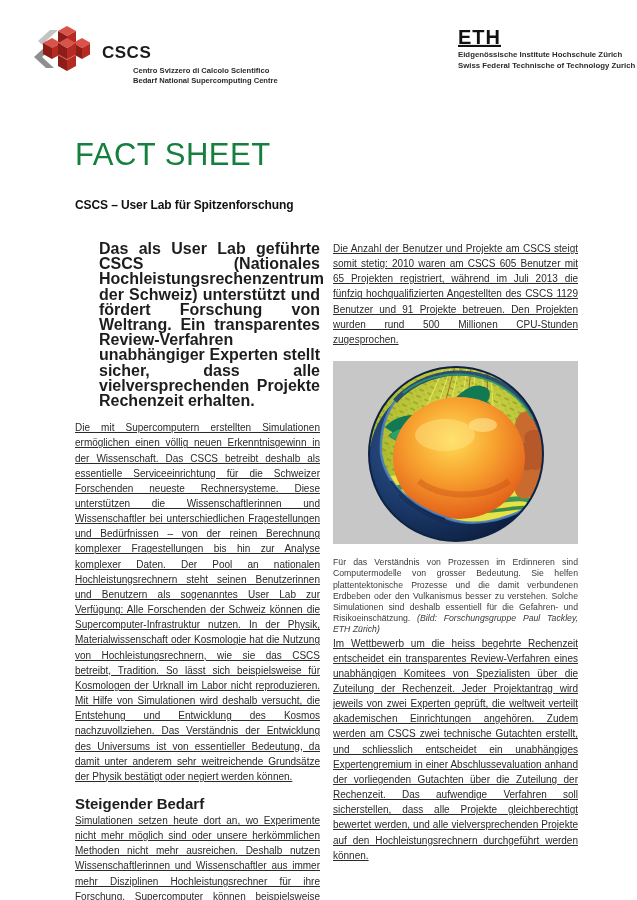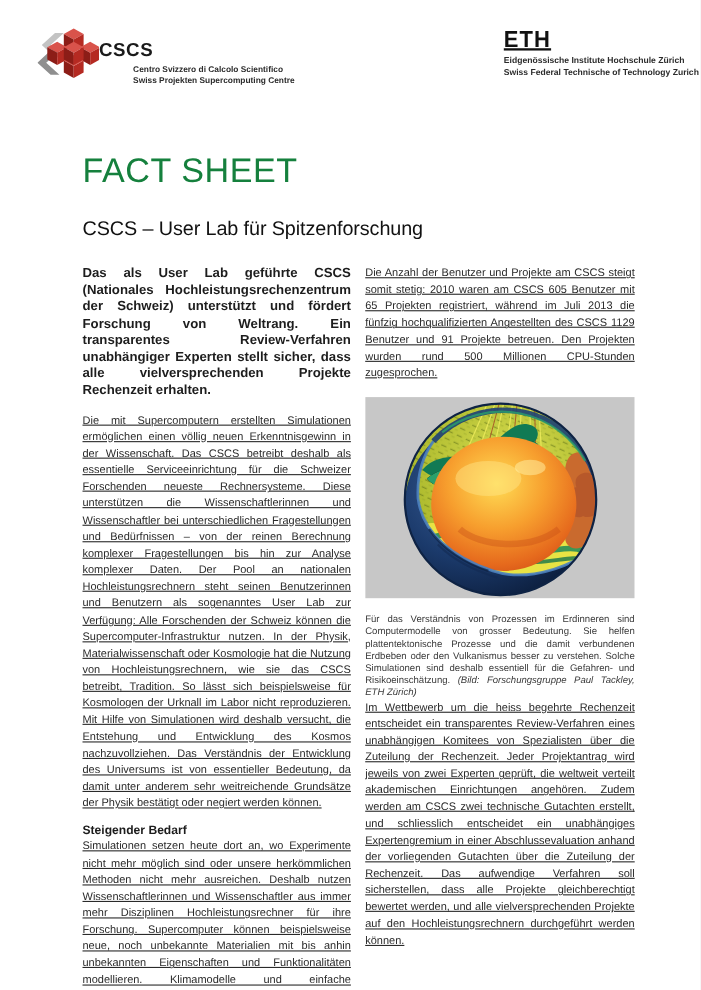--- a/index.html
+++ b/index.html
@@ -3,53 +3,53 @@
 <meta charset="utf-8">
 <style>
   * { margin:0; padding:0; box-sizing:border-box; }
   body { background:#e9e9e9; font-family:"Liberation Sans", sans-serif; }
   .page {
     position:relative; width:637px; height:900px; margin:0 auto;
     background:#ffffff; color:#262626; overflow:hidden;
   }
 
   
-  .cscs-logo { position:absolute; left:34px; top:24px; display:flex; align-items:center; }
+  .cscs-logo { position:absolute; left:34px; top:24px; display:flex; align-items:flex-end; gap:12px; }
   .cscs-text { padding-top:4px; }
   .cscs-name { font-size:17px; font-weight:bold; letter-spacing:.5px; color:#1a1a1a; line-height:1.1; margin-bottom:3px; }
   .cscs-sub { font-size:7.6px; font-weight:bold; color:#2b2b2b; line-height:1.32;margin-left:31px; }
 
   .eth-logo { position:absolute; left:458px; top:26px; }
   .eth-name { font-size:20px; font-weight:900; color:#111; letter-spacing:1px; line-height:1; margin-bottom:4px; transform:scaleY(1.05); transform-origin:left top;text-decoration:underline; }
   .eth-sub { font-size:7.8px; font-weight:bold; color:#2b2b2b; line-height:1.35; }
 
   
   .kicker {
     position:absolute; left:75px; top:137px;
     font-size:31px; color:#15803d; letter-spacing:.5px; font-weight:400;
   }
   .doc-title {
     position:absolute; left:75px; top:198px;
-    font-size:18px; font-weight:normal; color:#111; letter-spacing:-.1px;
+    font-size:12px; font-weight:bold; color:#111; letter-spacing:-.1px;
   }
 
   
   .columns { position:absolute; left:75px; top:241px; width:502px; display:flex; gap:13px; }
   .col { width:245px; }
 
   .intro {
-    font-size:12px; font-weight:bold; line-height:15.2px;
-    text-align:justify; color:#1d1d1d; margin-bottom:12px; hyphens:auto;
+    font-size:16px; font-weight:bold; line-height:15.2px;
+    text-align:justify; color:#1d1d1d; margin-bottom:12px; hyphens:auto;margin-left:24px;
   }
   .body-p {
     font-size:10px; line-height:15.15px; text-align:justify;
     color:#2a2a2a; hyphens:auto;text-decoration:underline;
   }
   .sub-heading {
-    font-size:11px; font-weight:bold; color:#1d1d1d;
+    font-size:15px; font-weight:bold; color:#1d1d1d;
     margin:11px 0 1px 0;
   }
   .sub-heading.tight { font-size:9.8px; letter-spacing:-.25px; white-space:nowrap; }
 
   
   .figure-block { margin-top:14px; }
   .figure-block svg { display:block; }
   .caption {
     margin-top:13px; font-size:8.7px; line-height:11.2px;
     color:#3a3a3a; text-align:justify;
@@ -78,21 +78,21 @@
         <use href="#cube" x="24" y="2"></use>
         <use href="#cube" x="9" y="14"></use>
         <use href="#cube" x="39" y="14"></use>
         <use href="#cube" x="24" y="26"></use>
         <use href="#cube" x="24" y="14"></use>
       </svg>
     </span>
     <span class="cscs-text">
       <div class="cscs-name">CSCS</div>
       <div class="cscs-sub">Centro Svizzero di Calcolo Scientifico</div>
-      <div class="cscs-sub">Swiss Projekten Supercomputing Centre</div>
+      <div class="cscs-sub">Bedarf National Supercomputing Centre</div>
     </span>
   </div>
 
   <div class="eth-logo">
     <div class="eth-name">ETH</div>
     <div class="eth-sub">Eidgenössische Institute Hochschule Zürich</div>
     <div class="eth-sub">Swiss Federal Technische of Technology Zurich</div>
   </div>
 
   <div class="kicker">FACT SHEET</div>

